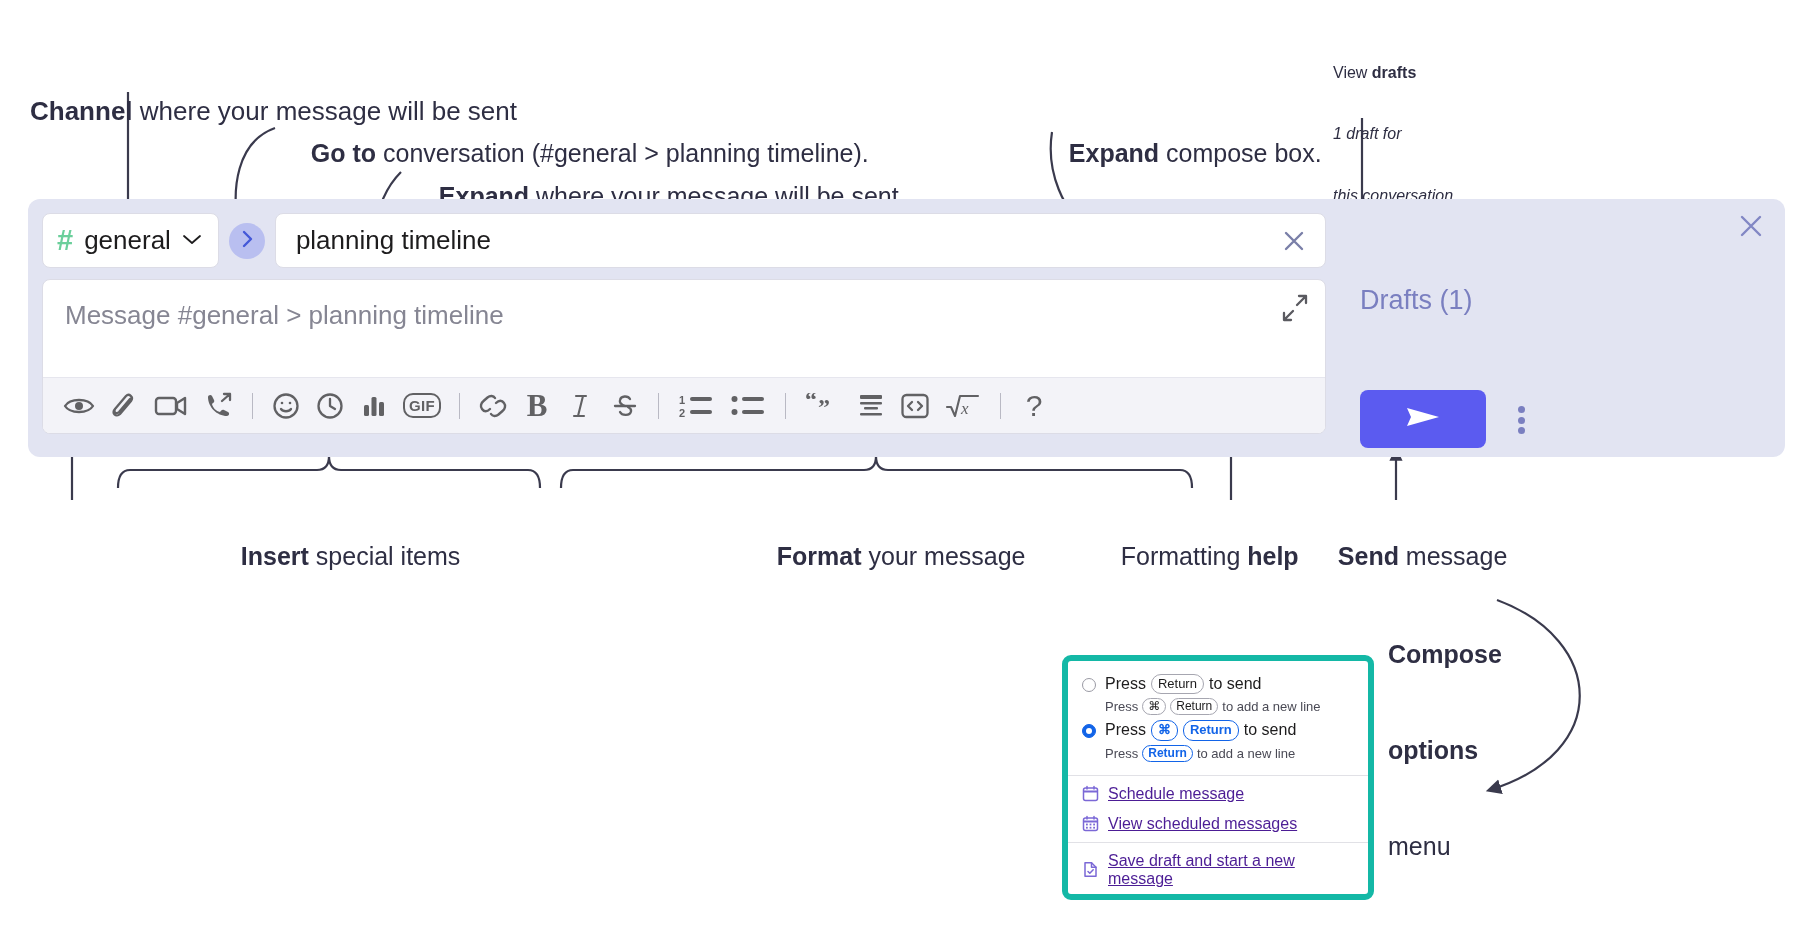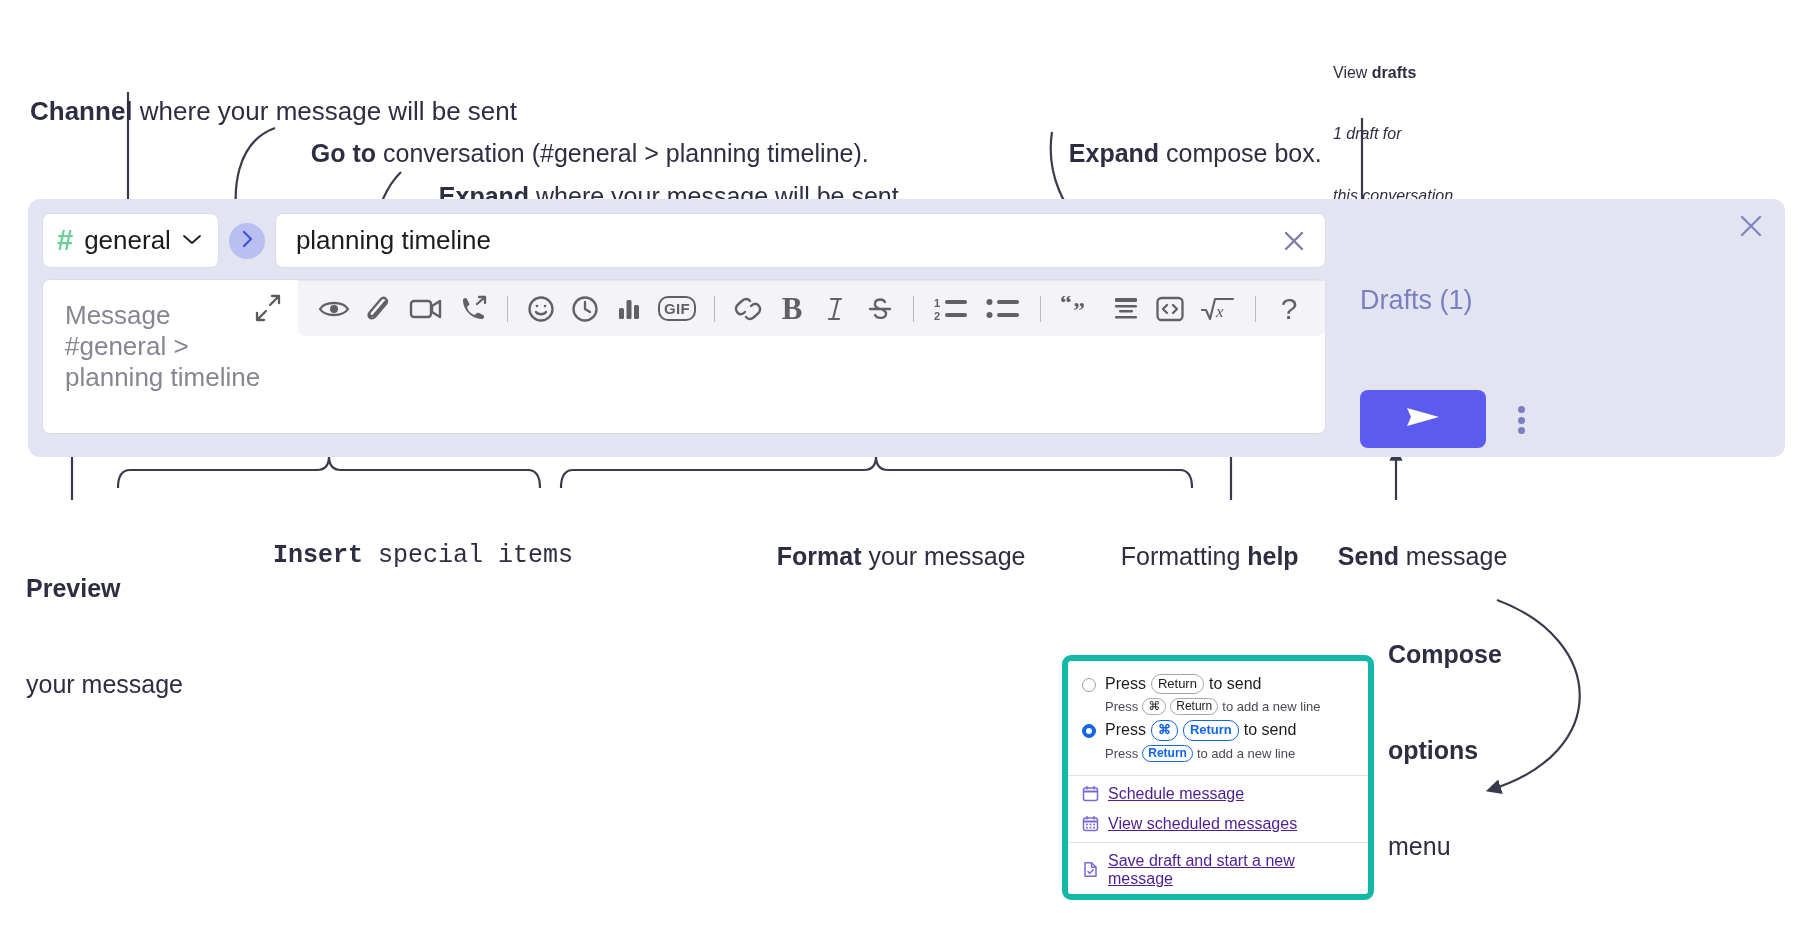--- a/index.html
+++ b/index.html
@@ -23,21 +23,21 @@
   }
   .anno b { font-weight: bold; }
   .anno i { font-style: italic; }
 
   .a-channel   { left: 30px;  top: 28px;  font-size: 26px; }
   .a-goto      { left: 283px; top: 105px; font-size: 25px; }
   .a-topic     { left: 411px; top: 148px; font-size: 25px; }
   .a-expand    { left: 1041px;top: 105px; font-size: 25px; }
   .a-drafts    { left: 1333px;top: 22px;  font-size: 16px; }
   .a-preview   { left: 26px;  top: 508px; font-size: 25px; }
-  .a-insert    { left: 213px; top: 508px; font-size: 25px; font-family: Liberation Mono, monospace; }
+  .a-insert    { left: 213px; top: 508px; font-size: 25px; }
   .a-format    { left: 749px; top: 508px; font-size: 25px; }
   .a-help      { left: 1093px;top: 508px; font-size: 25px; }
   .a-send      { left: 1310px;top: 508px; font-size: 25px; }
   .a-compose   { left: 1388px;top: 574px; font-size: 25px; }
 
   
   .lines { position: absolute; inset: 0; pointer-events: none; }
 
   
   .compose-panel {
@@ -105,21 +105,21 @@
 
   
   .msg-box {
     margin-top: 11px;
     background: #ffffff;
     border: 1px solid #dcdce6;
     border-radius: 8px;
     height: 155px;
     position: relative;
     display: flex;
-    flex-direction: row;
+    flex-direction: column;
   }
   .msg-area {
     flex: 1;
     padding: 20px 22px;
     position: relative;
     cursor: text;
   }
   .msg-placeholder { font-size: 26px; color: #868693; }
   .expand-btn {
     position: absolute; right: 16px; top: 14px;
@@ -325,24 +325,20 @@
   <div class="anno a-expand">
     <b>Expand</b><span> compose box.</span>
   </div>
 
   <div class="anno a-drafts">
     <div><span>View </span><b>drafts</b></div>
     <div><i>1 draft for</i></div>
     <div><i>this conversation</i></div>
   </div>
 
-  <div class="anno a-preview">
-    <div><b>Preview</b></div>
-    <div><span>your message</span></div>
-  </div>
 
   <div class="anno a-insert">
     <b>Insert</b><span> special items</span>
   </div>
 
   <div class="anno a-format">
     <b>Format</b><span> your message</span>
   </div>
 
   <div class="anno a-help">

